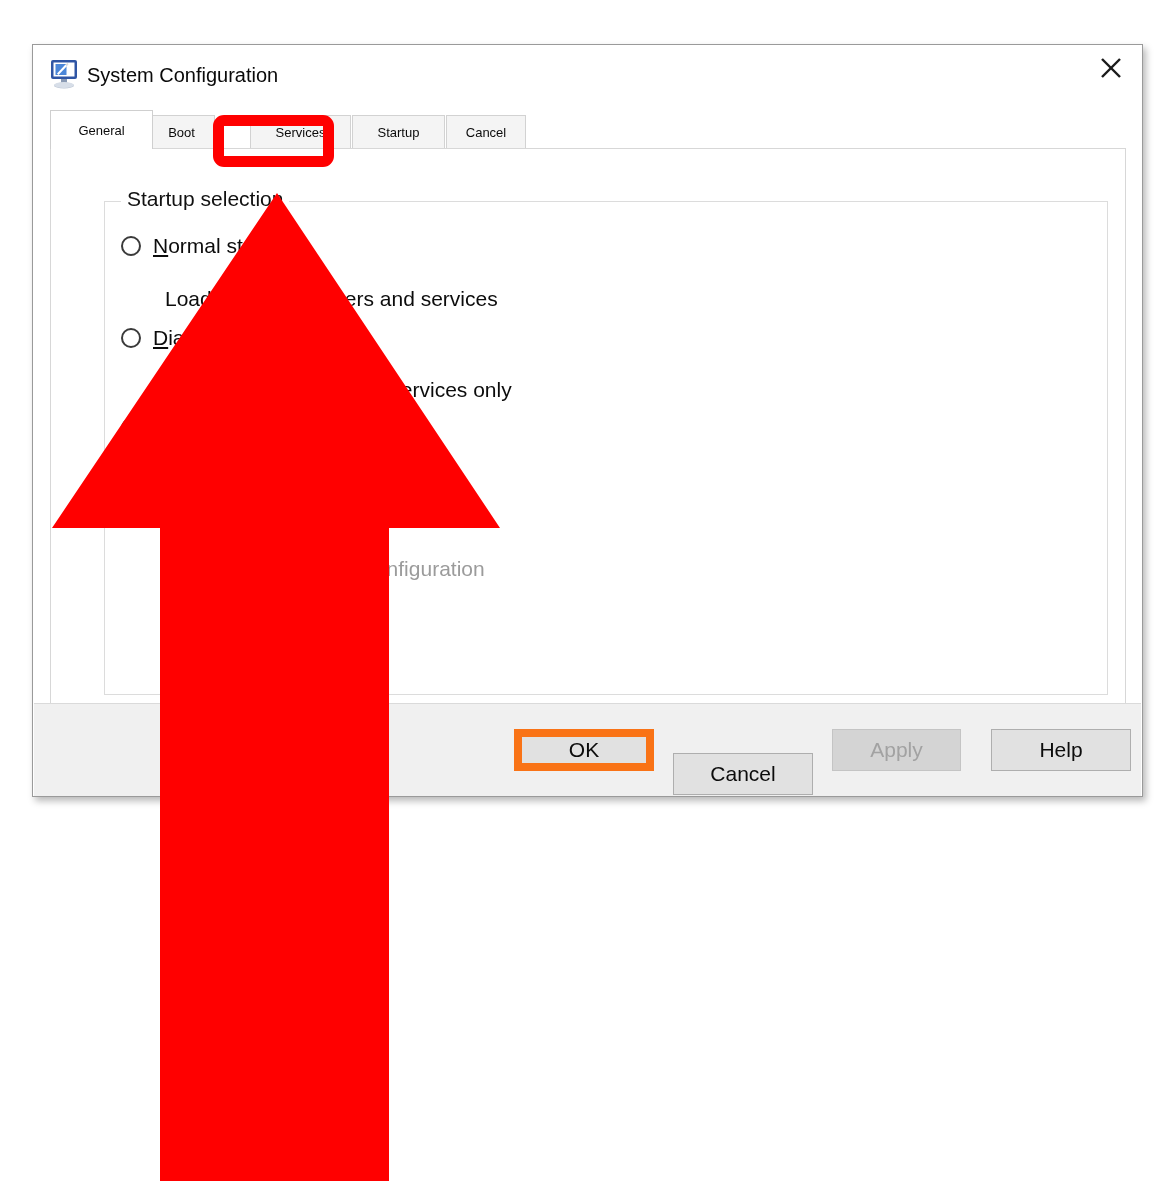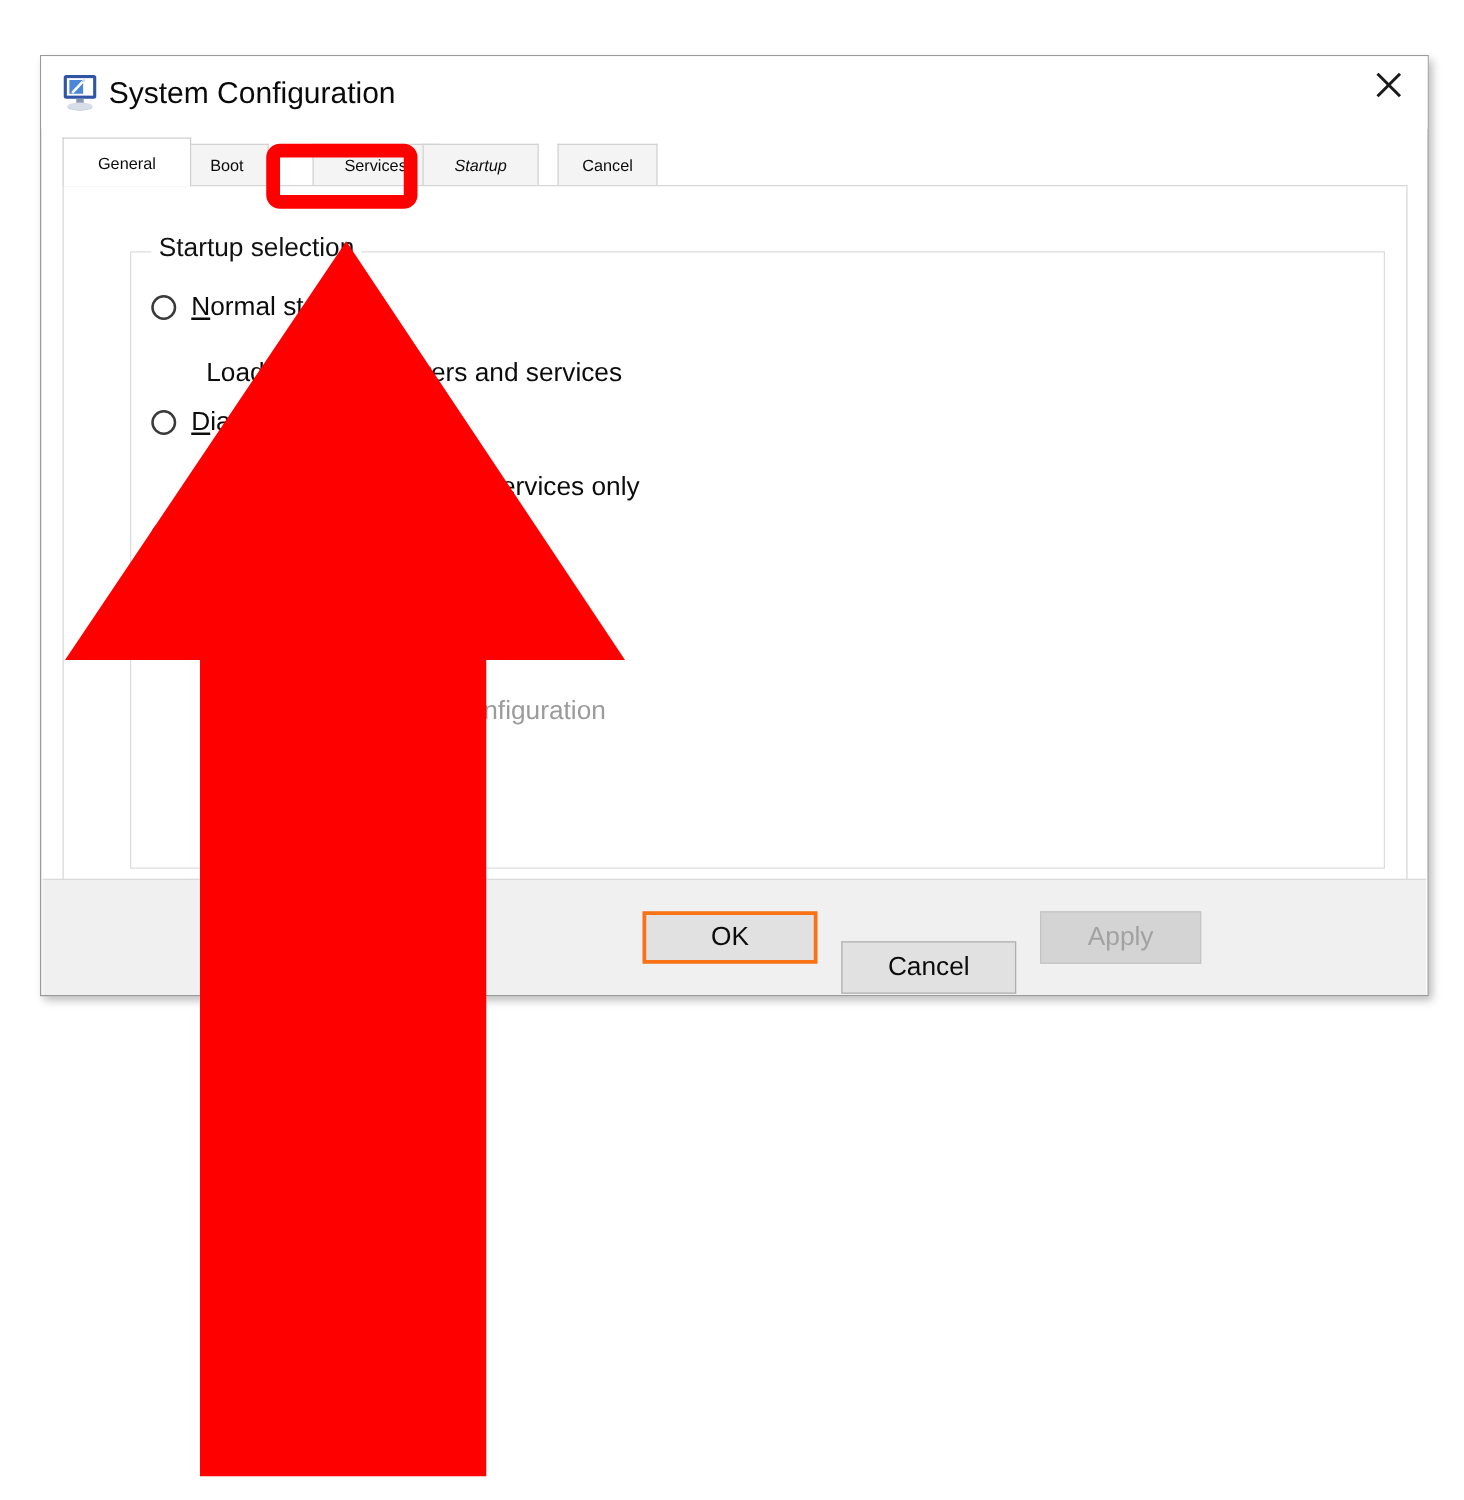--- a/index.html
+++ b/index.html
@@ -43,21 +43,21 @@
     top: 12px;
     width: 34px;
     height: 34px;
   }
   .title-text {
     position: absolute;
     left: 54px;
     top: 0;
     height: 58px;
     line-height: 60px;
-    font-size: 24px;
+    font-size: 20px;
     color: #0a0a0a;
     white-space: nowrap;
   }
   .close-btn {
     position: absolute;
     right: 0px;
     top: 0px;
     width: 62px;
     height: 45px;
     display: flex;
@@ -211,21 +211,21 @@
     box-sizing: border-box;
     display: flex;
     align-items: center;
     justify-content: center;
     font-size: 21px;
     color: #0c0c0c;
     cursor: default;
     white-space: nowrap;
   }
   .btn.default {
-    border: 3px solid #f97316;
+    border: 8px solid #f97316;
     background: #e1e1e1;
   }
   .btn.disabled {
     background: #d4d4d4;
     border-color: #c4c4c4;
     color: #a2a2a2;
   }
 
   
   .highlight-box {
@@ -274,21 +274,21 @@
         <line x1="4" y1="4" x2="22" y2="22" stroke="#1a1a1a" stroke-width="2.4"></line>
         <line x1="22" y1="4" x2="4" y2="22" stroke="#1a1a1a" stroke-width="2.4"></line>
       </svg>
     </span>
   </div>
 
   <div class="tabstrip">
     <div class="tab active" style="left:0px;width:103px;">General</div>
     <div class="tab" style="left:98px;width:67px;margin-top:38px;">Boot</div>
     <div class="tab" style="left:200px;width:101px;">Services</div>
-    <div class="tab" style="left:288px;width:93px;font-style:italic;">Startup</div>
+    <div class="tab" style="left:302px;width:93px;">Startup</div>
     <div class="tab" style="left:396px;width:80px;">Cancel</div>
   </div>
 
   <div class="panel">
 
     <div class="groupbox">
       <span class="group-legend">Startup selection</span>
 
       <div class="radio-row" style="left:16px; top:32px;">
         <span class="radio"></span>
@@ -312,20 +312,21 @@
         <span class="check-label">Use original boot configuration</span>
       </div>
 
     </div>
   </div>
 
   <div class="footer">
     <div class="btn default" style="left:480px;width:140px;">OK</div>
     <div class="btn" style="left:639px;width:140px;margin-top:24px;">Cancel</div>
     <div class="btn disabled" style="left:798px;width:129px;">Apply</div>
+    <div class="btn" style="left:957px;width:140px;">Help</div>
   </div>
 
 </div>
 
 <div class="highlight-box"></div>
 
 <svg class="big-arrow" viewBox="0 0 1171 1200">
   <polygon points="277,193 500,528 389,528 389,1181 160,1181 160,528 52,528" fill="#ff0000"></polygon>
 </svg>
 

